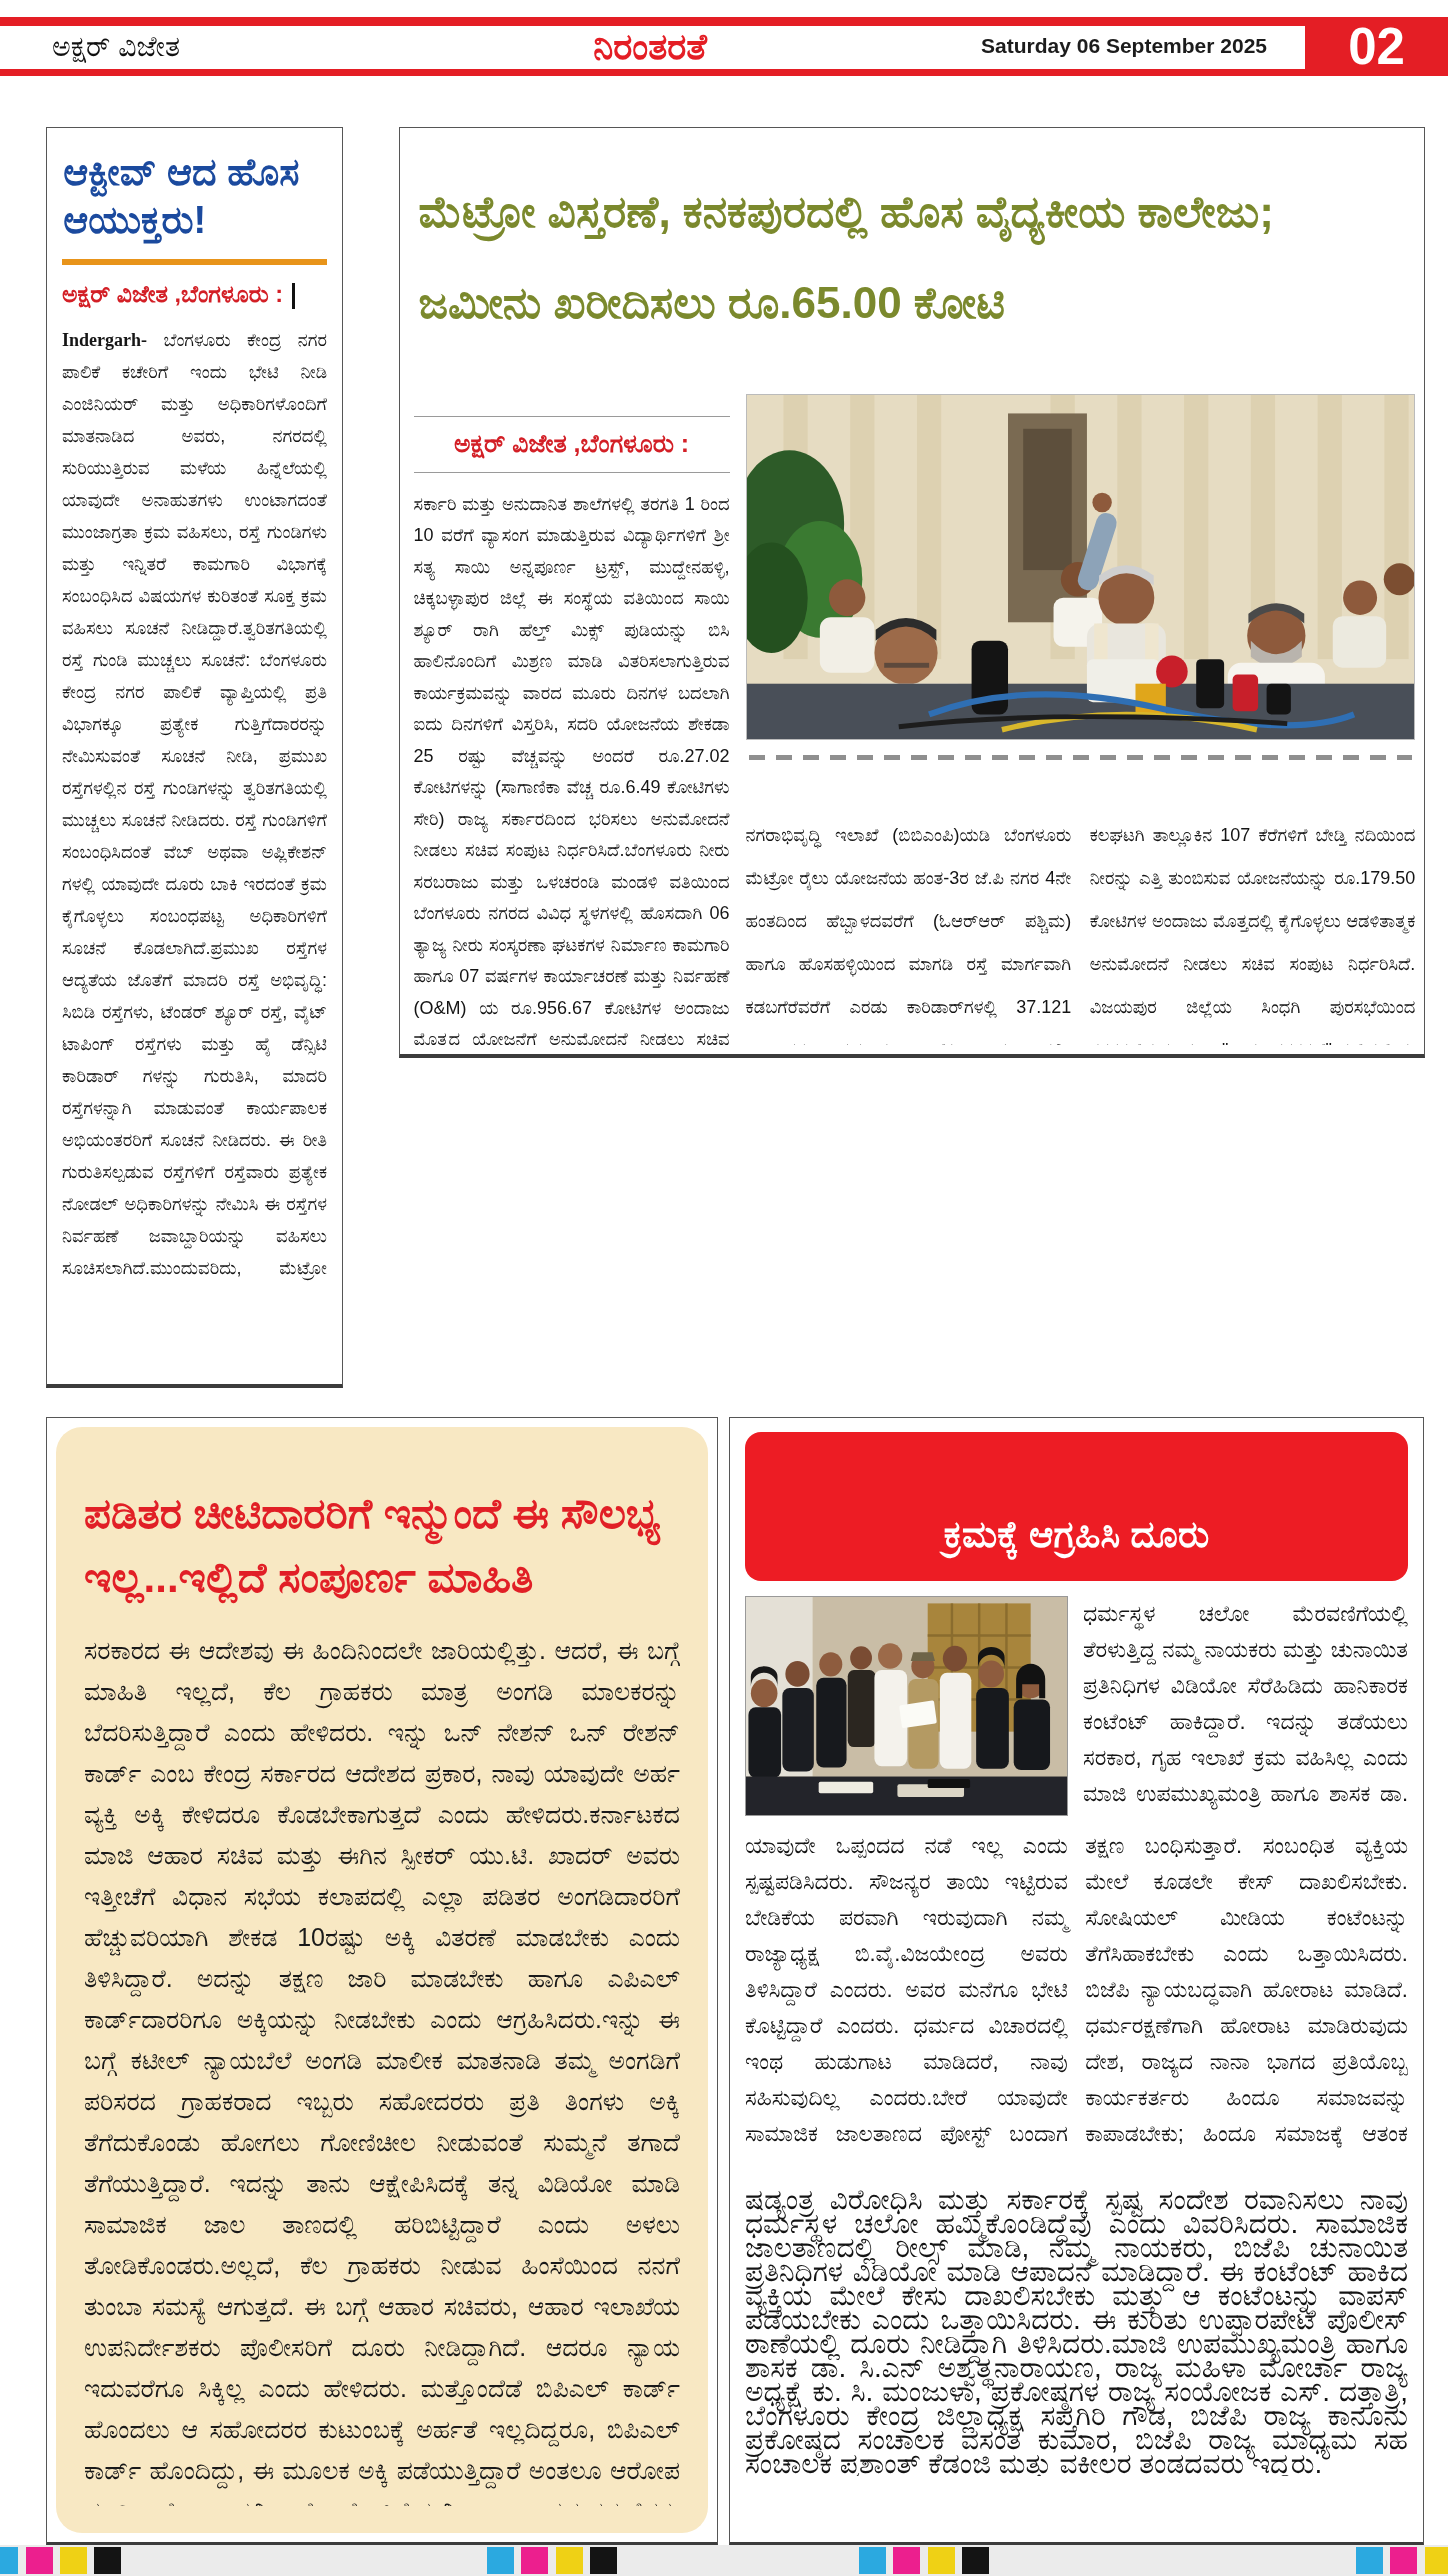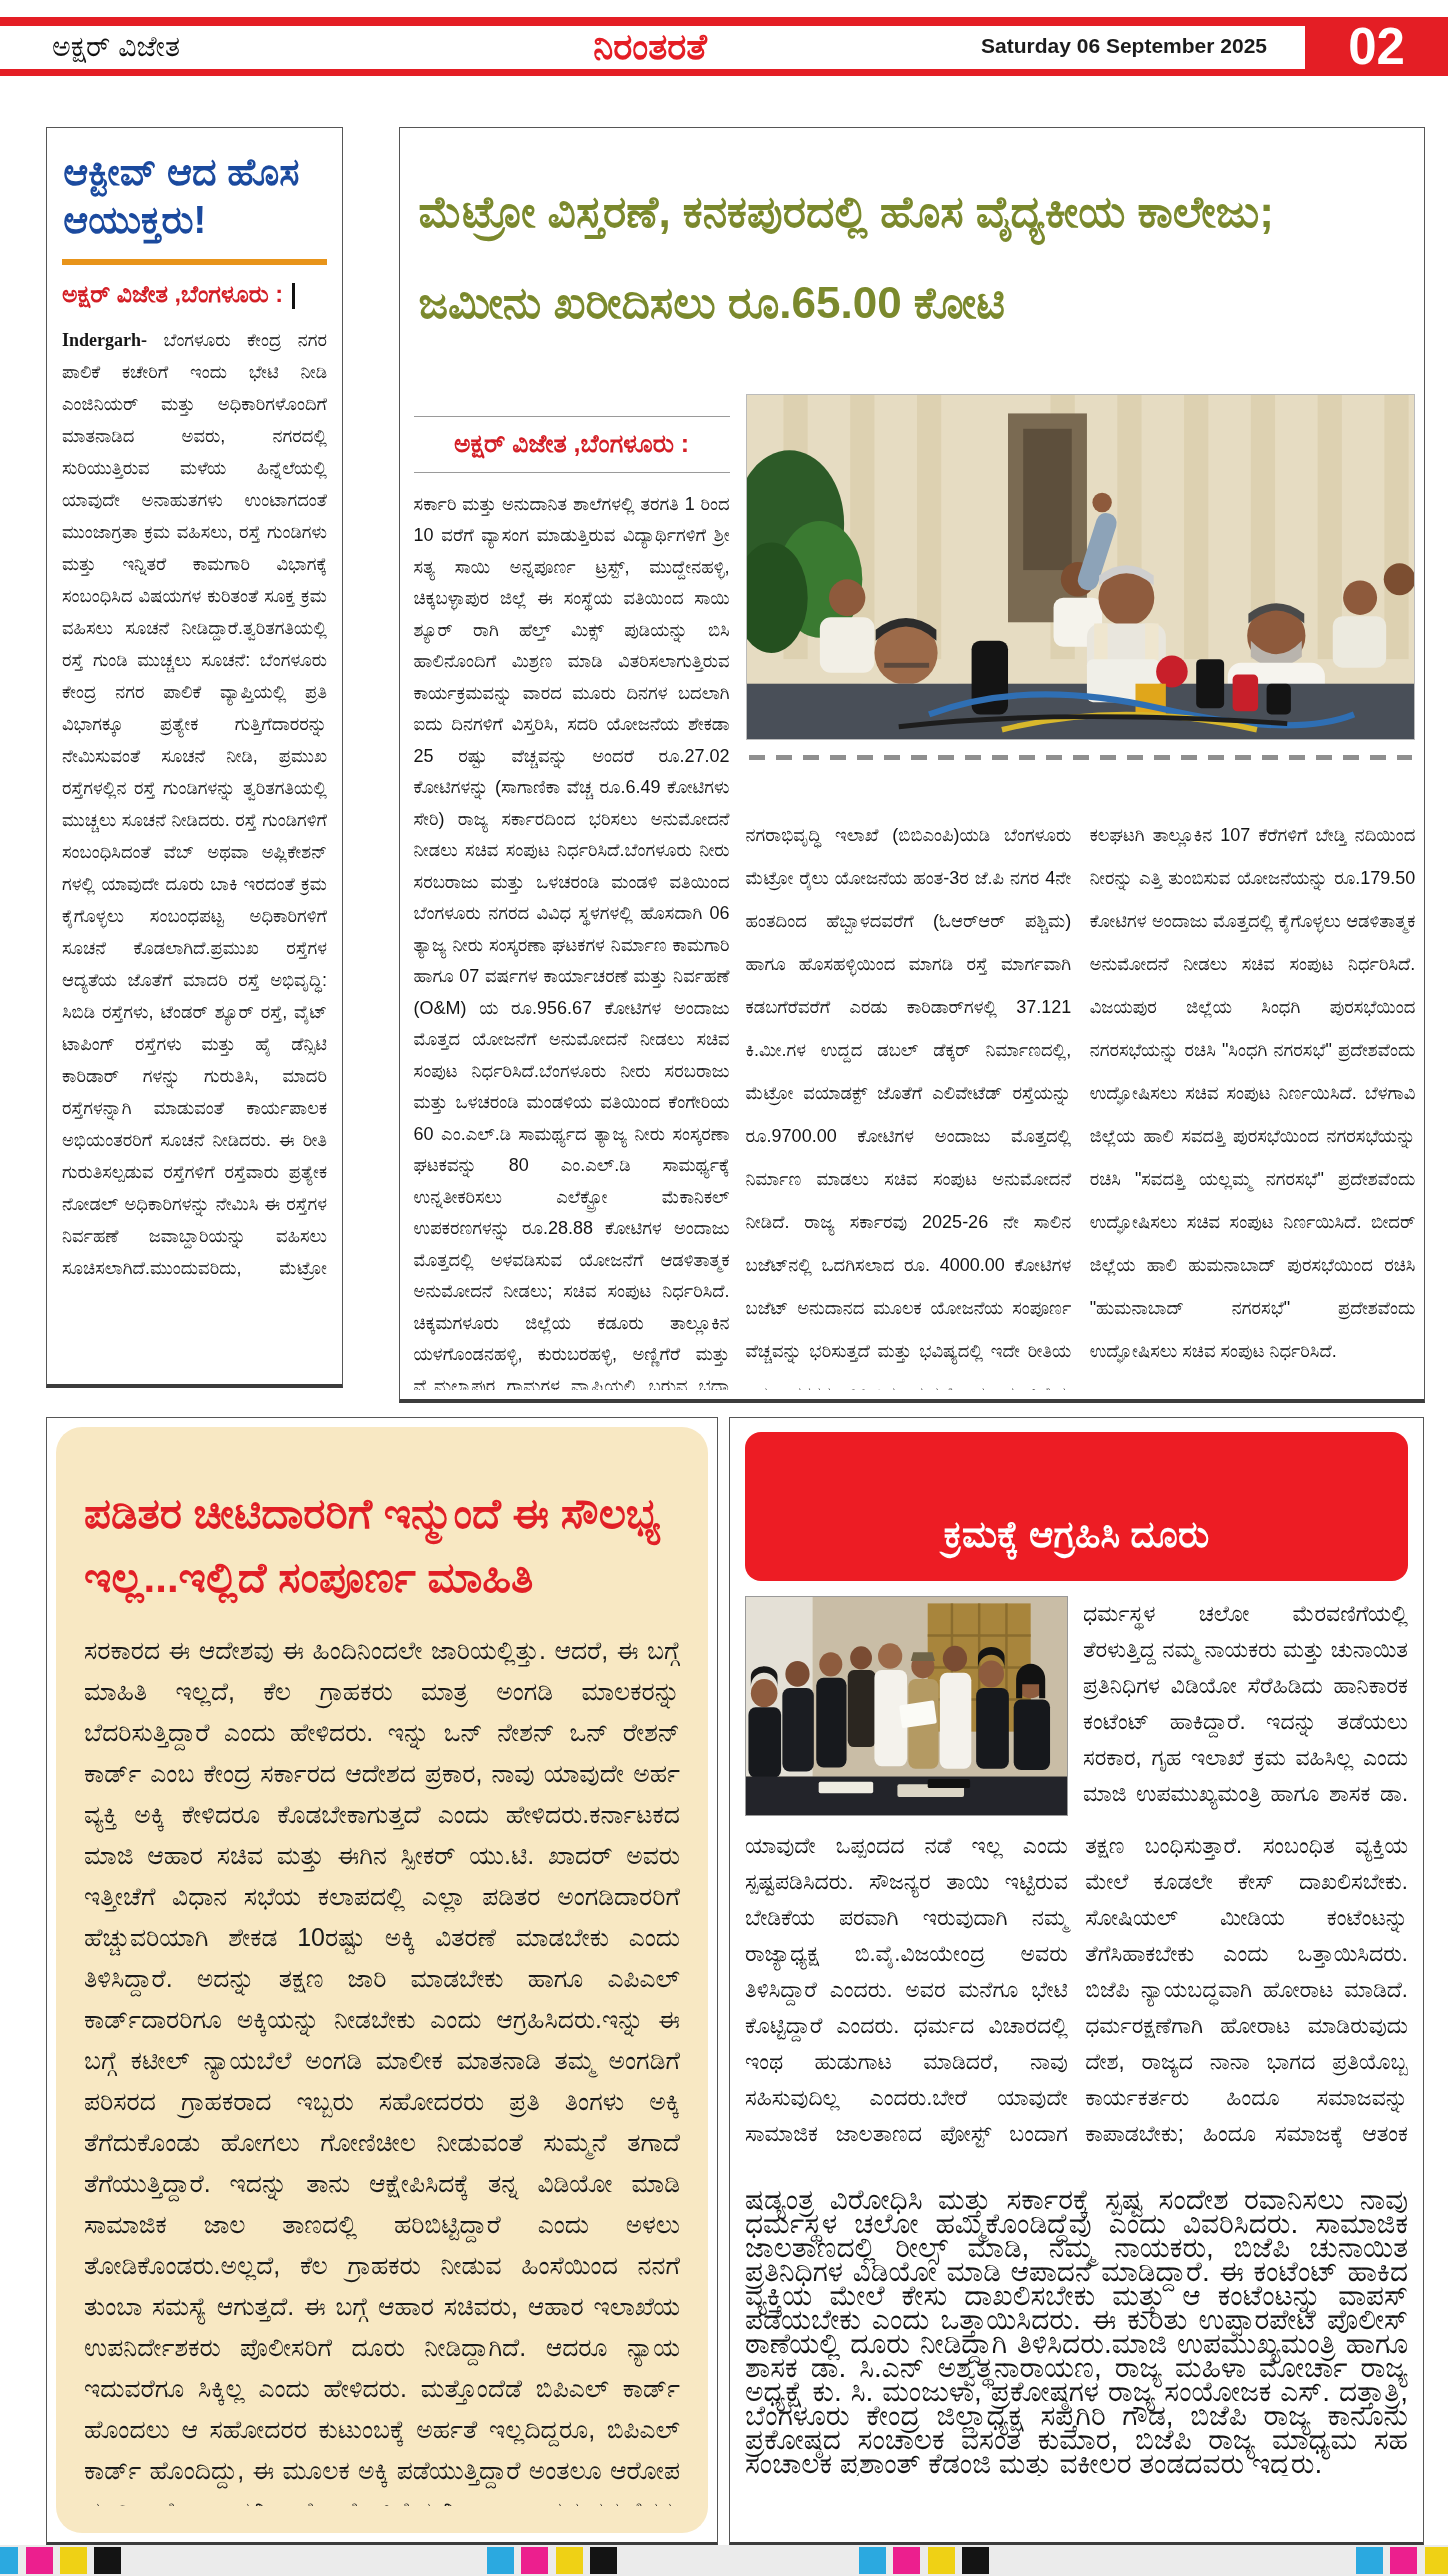--- a/index.html
+++ b/index.html
@@ -18,21 +18,21 @@
   .box{position:absolute;background:#ffffff;border:1.9px solid #565656;border-bottom:4.3px solid #3c3c3c;box-sizing:border-box;}
   
   .left-art{left:46px;top:127px;width:297px;height:1261px;padding:16px 15px;}
   .la-head{font-size:38px;line-height:1.28;font-weight:bold;color:#1b4a9e;margin:3.7px 1.2px 13.6px 1.2px;}
   .orange-rule{height:6.8px;background:#e8941a;margin:0 0 16px 0;}
   .la-byline{font-size:23.5px;font-weight:bold;color:#d31f26;margin-bottom:15px;}
   .cursor{display:inline-block;width:3.7px;height:26px;background:#111;vertical-align:middle;margin-left:8.7px;}
   .la-body{font-size:18px;line-height:32px;text-align:justify;color:#161616;overflow:hidden;height:964px;}
   .lead-word{font-weight:bold;font-family:"Liberation Serif", serif;}
   
-  .metro-art{left:399px;top:127px;width:1026px;height:1276px;text-decoration:underline;}
+  .metro-art{left:399px;top:127px;width:1026px;height:931px;text-decoration:underline;}
   .metro-head{position:absolute;left:18.5px;top:10px;right:31px;font-size:44px;line-height:2.05;font-weight:bold;color:#7b892d;}
   .metro-content{position:absolute;left:13.6px;top:266px;right:8.7px;bottom:8.7px;display:flex;gap:16px;}
   .mcol1{width:316px;flex:none;display:flex;flex-direction:column;}
   .m-byline{border-top:1.9px solid #9a9a9a;border-bottom:1.9px solid #9a9a9a;padding:12.4px 0;margin:22px 0 16px 0;
             text-align:center;font-size:25px;font-weight:bold;color:#d31f26;}
   .m-body1{font-size:18px;line-height:31.5px;text-align:justify;overflow:hidden;flex:1;}
   .mright{flex:1;display:flex;flex-direction:column;}
   .photo1{height:344px;border:0.6px solid #bbb;}
   .dashes{height:5px;margin:15px 3.7px 12.4px 3.7px;
           background:repeating-linear-gradient(90deg,#8f8f8f 0 16px,transparent 16px 27px);}

